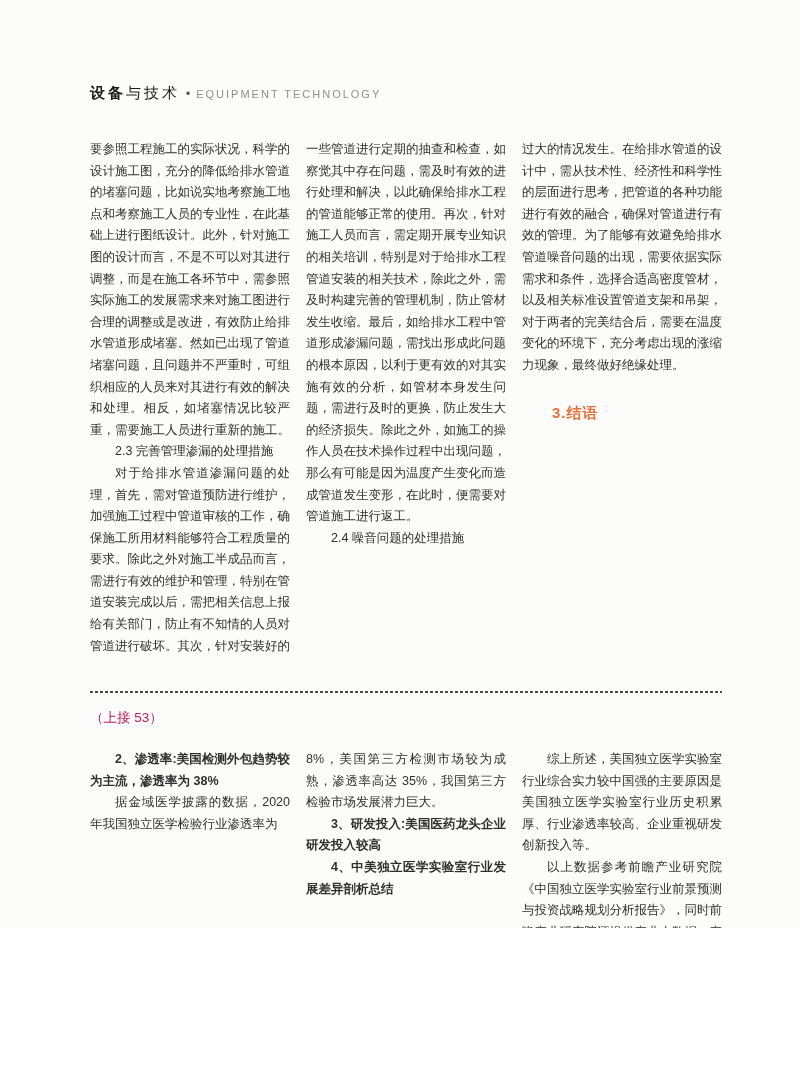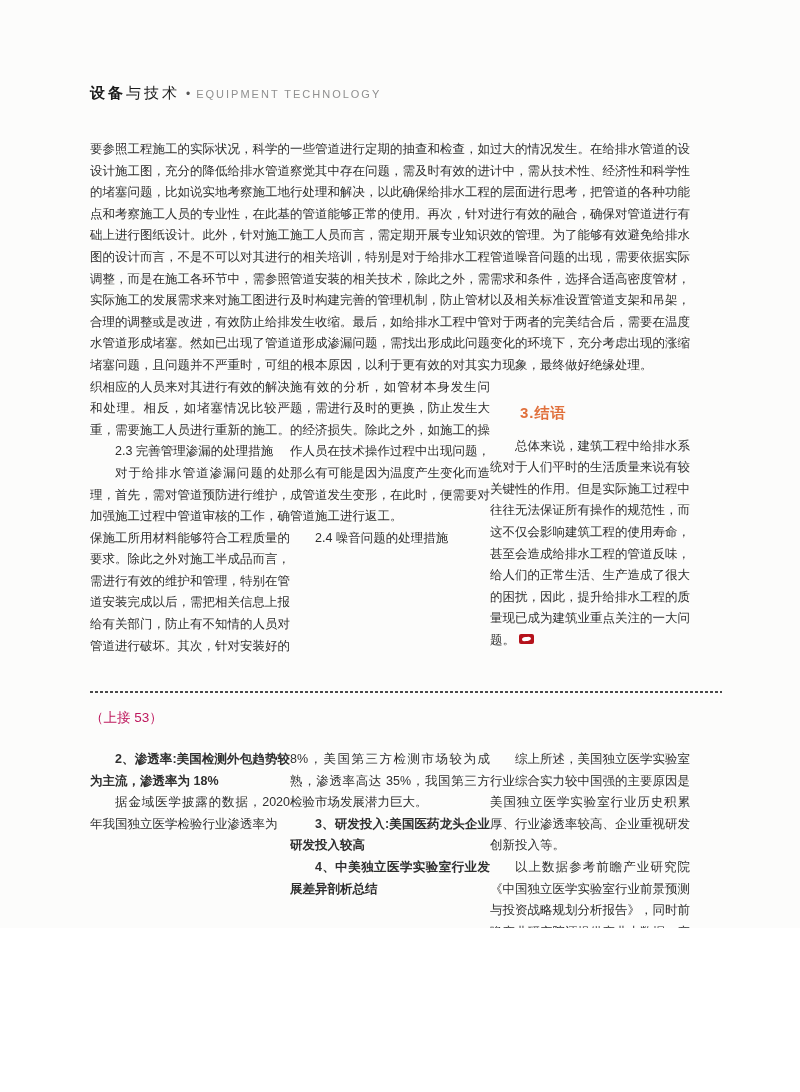--- a/index.html
+++ b/index.html
@@ -17,21 +17,21 @@
   .content { padding: 0 78px 0 90px; }
 
   
   .header { margin-top: 84px; display: flex; align-items: baseline; gap: 6px; }
   .brand-zh { font-size: 15px; color: #1c1c1c; letter-spacing: 3px; }
   .brand-zh b { font-weight: 700; }
   .brand-dot { font-size: 12px; color: #555; }
   .brand-en { font-size: 11px; color: #8f8f8f; letter-spacing: 2px; }
 
   
-  .cols { display: flex; }
+  .cols { display: flex; gap: 16px; }
   .col { width: 200px; flex: 0 0 200px; overflow: hidden; }
   .cols-top { margin-top: 36px; height: 542px; }
   .cols-bottom { margin-top: 22px; height: 262px; }
 
   p.body, .sub-h {
     font-size: 12.5px;
     line-height: 21.6px;
     text-align: justify;
     color: #2f2f2f;
   }
@@ -123,31 +123,30 @@
         <p class="sub-h">2.3 完善管理渗漏的处理措施</p>
         <p class="body indent">对于给排水管道渗漏问题的处理，首先，需对管道预防进行维护，加强施工过程中管道审核的工作，确保施工所用材料能够符合工程质量的要求。除此之外对施工半成品而言，需进行有效的维护和管理，特别在管道安装完成以后，需把相关信息上报给有关部门，防止有不知情的人员对管道进行破坏。其次，针对安装好的</p>
       </div>
       <div class="col">
         <p class="body">一些管道进行定期的抽查和检查，如察觉其中存在问题，需及时有效的进行处理和解决，以此确保给排水工程的管道能够正常的使用。再次，针对施工人员而言，需定期开展专业知识的相关培训，特别是对于给排水工程管道安装的相关技术，除此之外，需及时构建完善的管理机制，防止管材发生收缩。最后，如给排水工程中管道形成渗漏问题，需找出形成此问题的根本原因，以利于更有效的对其实施有效的分析，如管材本身发生问题，需进行及时的更换，防止发生大的经济损失。除此之外，如施工的操作人员在技术操作过程中出现问题，那么有可能是因为温度产生变化而造成管道发生变形，在此时，便需要对管道施工进行返工。</p>
         <p class="sub-h">2.4 噪音问题的处理措施</p>
       </div>
       <div class="col">
         <p class="body">过大的情况发生。在给排水管道的设计中，需从技术性、经济性和科学性的层面进行思考，把管道的各种功能进行有效的融合，确保对管道进行有效的管理。为了能够有效避免给排水管道噪音问题的出现，需要依据实际需求和条件，选择合适高密度管材，以及相关标准设置管道支架和吊架，对于两者的完美结合后，需要在温度变化的环境下，充分考虑出现的涨缩力现象，最终做好绝缘处理。</p>
         <p class="concl-h">3.结语</p>
-        <p class="body indent"><span>总体来说，建筑工程中给排水系统对于人们平时的生活质量来说有较关键性的作用。但是实际施工过程中往往无法保证所有操作的规范性，而这不仅会影响建筑工程的使用寿命，甚至会造成给排水工程的管道反味，给人们的正常生活、生产造成了很大的困扰，因此，提升给排水工程的质量现已成为建筑业重点关注的一大问题。</span><span class="endmark"></span></p>
       </div>
     </div>
 
     <div class="divider"></div>
 
     <div class="cont-note">（上接 53）</div>
 
     <div class="cols cols-bottom">
       <div class="col">
-        <p class="body indent bold-h">2、渗透率:美国检测外包趋势较为主流，渗透率为 18%</p>
+        <p class="body indent bold-h">2、渗透率:美国检测外包趋势较为主流，渗透率为 38%</p>
         <p class="body indent">据金域医学披露的数据，2020 年我国独立医学检验行业渗透率为</p>
       </div>
       <div class="col">
         <p class="body">8%，美国第三方检测市场较为成熟，渗透率高达 35%，我国第三方检验市场发展潜力巨大。</p>
         <p class="body indent bold-h">3、研发投入:美国医药龙头企业研发投入较高</p>
         <p class="body indent bold-h">4、中美独立医学实验室行业发展差异剖析总结</p>
       </div>
       <div class="col">
         <p class="body indent">综上所述，美国独立医学实验室行业综合实力较中国强的主要原因是美国独立医学实验室行业历史积累厚、行业渗透率较高、企业重视研发创新投入等。</p>
         <p class="body indent"><span>以上数据参考前瞻产业研究院《中国独立医学实验室行业前景预测与投资战略规划分析报告》，同时前瞻产业研究院还提供产业大数据、产业研究、产业链咨询、产业图谱、产业规划、园区规划、产业招商引资、IPO募投可研、招股说明书撰写等解决方案。</span></p>

